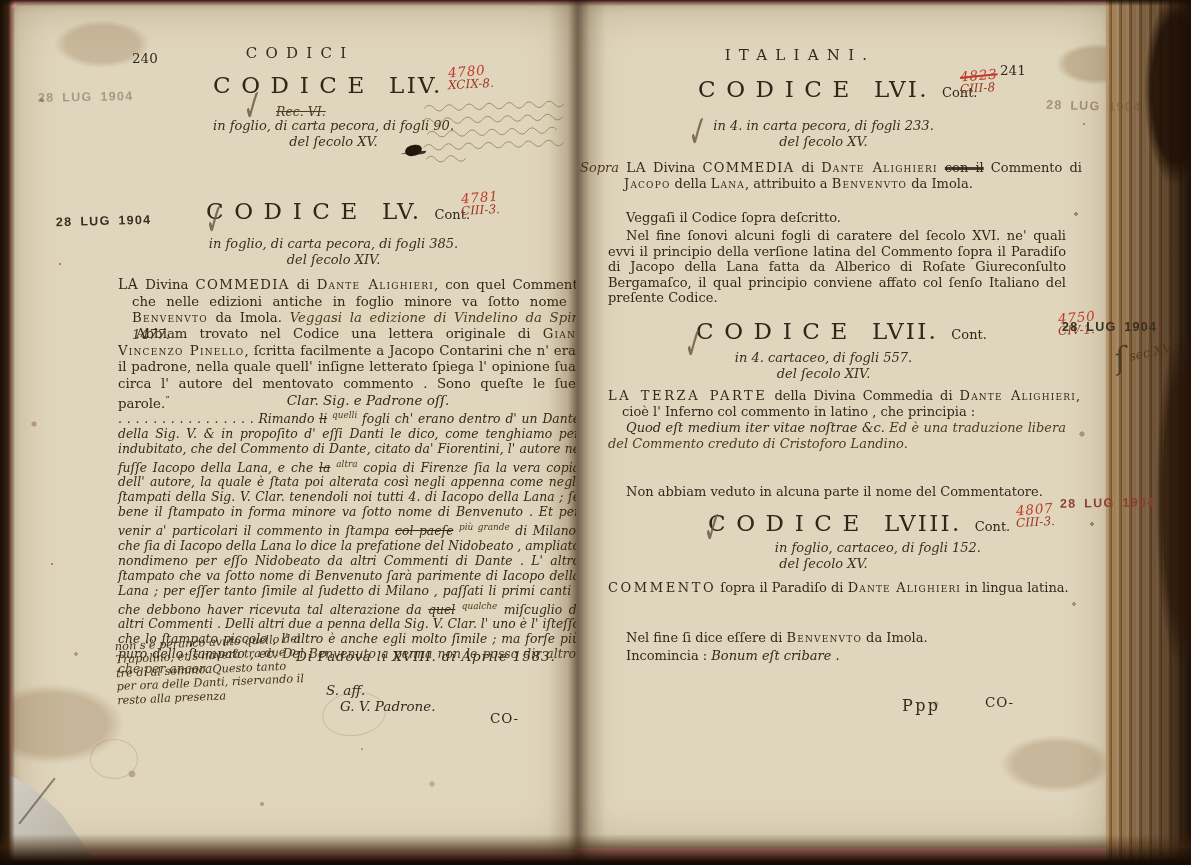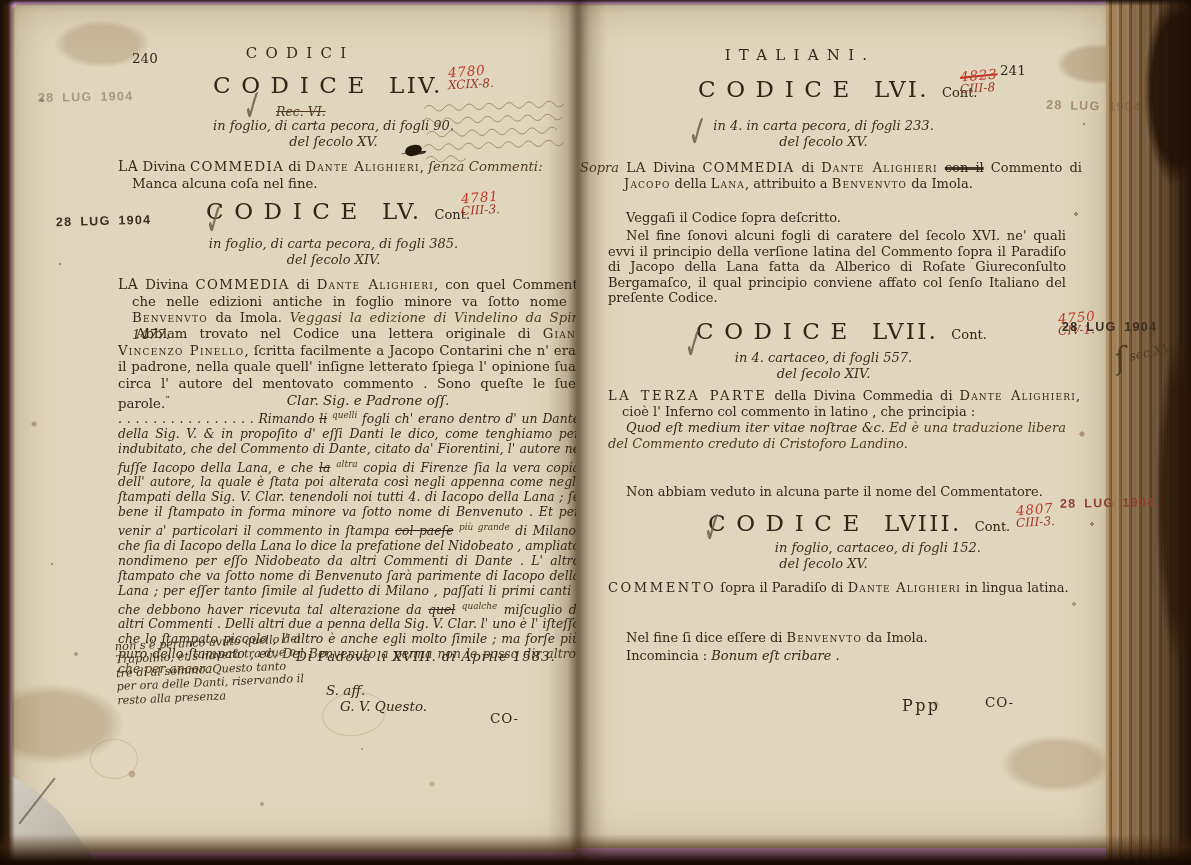--- a/index.html
+++ b/index.html
@@ -1,16 +1,16 @@
 <!DOCTYPE html>
 <html><head>
 <meta charset="utf-8">
 <style>
   html,body{margin:0;padding:0;background:#231509;}
-  #scene{position:relative;width:1191px;height:865px;overflow:hidden;background:#f0abfc;
+  #scene{position:relative;width:1191px;height:865px;overflow:hidden;background:#fca5a5;
          font-family:"DejaVu Serif",serif;color:#33291c;}
   
   .page{position:absolute;background-color:#e0d6bd;
         box-shadow:inset 0 0 46px rgba(115,90,50,.38), inset 0 0 8px rgba(90,60,30,.28);}
   .page.left{left:12px;top:4px;width:564px;height:848px;border-radius:8px 0 0 10px;}
   .page.right{left:576px;top:4px;width:534px;height:844px;}
   .speck{position:absolute;left:0;top:0;right:0;bottom:0;pointer-events:none;}
   .speckL{background-image:
     radial-gradient(circle 3px at 30px 96px, rgba(110,70,30,.45) 0 60%, transparent 70%),
     radial-gradient(circle 2px at 48px 260px, rgba(100,60,25,.5) 0 60%, transparent 70%),
@@ -131,42 +131,41 @@
       <div class="blot" style="left:287px;top:141px;"></div>
       <svg class="illeg" style="left:303px;top:94px;" width="152" height="66">
         <g stroke="#8d744b" stroke-width="0.9" fill="none">
           <path d="M4 8 q5 -6 10 0 t10 0 t10 0 t10 0 t10 0 t10 0 t10 0 t10 0 t10 0 t10 0 t10 0 t10 0 t10 0 t10 0"></path>
           <path d="M2 21 q5 -6 10 0 t10 0 t10 0 t10 0 t10 0 t10 0 t10 0 t10 0 t10 0 t10 0 t10 0 t10 0 t10 0 t10 0"></path>
           <path d="M6 34 q5 -6 10 0 t10 0 t10 0 t10 0 t10 0 t10 0 t10 0 t10 0 t10 0 t10 0 t10 0 t10 0 t10 0"></path>
           <path d="M2 47 q5 -6 10 0 t10 0 t10 0 t10 0 t10 0 t10 0 t10 0 t10 0 t10 0 t10 0 t10 0 t10 0 t10 0 t10 0"></path>
           <path d="M4 59 q5 -6 10 0 t10 0 t10 0 t10 0"></path>
         </g>
       </svg>
-      <div class="par hang" style="top:154px;"><span class="lead">LA</span><span> Divina </span><span class="caps">COMMEDIA</span><span> di </span><span class="sc">Dante Alighieri</span><span>, </span><span class="hw">ſenza Commenti:</span><br><span>Manca alcuna coſa nel fine.</span></div>
 
       <div class="codrow" style="left:88px;top:194px;">
         <span class="codw">CODICE</span>
         <span class="codn">LV.</span>
         <span class="codc">Cont.</span>
       </div>
       <div class="redstack" style="left:343px;top:186px;">
         <span class="rnum">4781</span>
         <span class="shelf">CIII-3.</span>
       </div>
       <div class="fmt" style="left:58px;top:232px;width:315px;">in foglio, di carta pecora, di fogli 385.</div>
       <div class="fmt" style="left:58px;top:248px;width:315px;">del ſecolo XIV.</div>
       <div class="par hang" style="top:272px;"><span class="lead">LA</span><span> Divina </span><span class="caps">COMMEDIA</span><span> di </span><span class="sc">Dante Alighieri</span><span>, con quel Commento, che nelle edizioni antiche in foglio minore va ſotto nome di </span><span class="sc">Benvenvto</span><span> da Imola.</span><span class="hw"> Veggasi la edizione di Vindelino da Spira, 1477.</span></div>
       <div class="par ind" style="top:322px;"><span>Abbiam trovato nel Codice una lettera originale di </span><span class="sc">Gian Vincenzo Pinello</span><span>, ſcritta facilmente a Jacopo Contarini che n' era il padrone, nella quale quell' inſigne letterato ſpiega l' opinione ſua circa l' autore del mentovato commento . Sono queſte le ſue parole.</span><span class="supmark">”</span></div>
 
       <div class="salut" style="left:95px;top:388px;width:310px;">Clar. Sig. e Padrone oſſ.</div>
       <div class="par letter" style="top:404px;"><span>. . . . . . . . . . . . . . . .   Rimando </span><span class="strike">li</span><span> </span><span class="hw sup">quelli</span><span> fogli ch' erano dentro d' un Dante della Sig. V. &amp; in propoſito d' eſſi Danti le dico, come tenghiamo per indubitato, che del Commento di Dante, citato da' Fiorentini, l' autore ne fuſſe Iacopo della Lana, e che </span><span class="strike">la</span><span> </span><span class="hw sup">altra</span><span> copia di Firenze ſia la vera copia dell' autore, la quale è ſtata poi alterata così negli appenna come negli ſtampati della Sig. V. Clar. tenendoli noi tutti 4. di Iacopo della Lana ; ſe bene il ſtampato in forma minore va ſotto nome di Benvenuto . Et per venir a' particolari il commento in ſtampa </span><span class="strike">col paeſe</span><span> </span><span class="hw sup">più grande</span><span> di Milano, che ſia di Iacopo della Lana lo dice la prefatione del Nidobeato , ampliato nondimeno per eſſo Nidobeato da altri Commenti di Dante . L' altro ſtampato che va ſotto nome di Benvenuto ſarà parimente di Iacopo della Lana ; per eſſer tanto ſimile al ſudetto di Milano , paſſati li primi canti , che debbono haver ricevuta tal alterazione da </span><span class="strike">quel</span><span> </span><span class="hw sup">qualche</span><span> miſcuglio d' altri Commenti . Delli altri due a penna della Sig. V. Clar. l' uno è l' iſteſſo che lo ſtampato piccolo , l' altro è anche egli molto ſimile ; ma forſe più puro dello ſtampato , ec. </span><span class="hw">Del Benvenuto a penna non le posso dir altro, che per ancora</span></div>
       <div class="hwblock" style="left:-2px;top:632px;">non s'è peranco avuto quello del Trapolino, et s'haverà tra due o tre dì al sommo. Questo tanto per ora delle Danti, riservando il resto alla presenza</div>
       <div class="dateline" style="left:178px;top:644px;">Di Padova li XVIII. di Aprile 1583.</div>
       <div class="sig" style="left:208px;top:678px;">S. aff.</div>
-      <div class="sig" style="left:222px;top:694px;">G. V. Questo.</div>
+      <div class="sig" style="left:222px;top:694px;">G. V. Padrone.</div>
       <div class="catch" style="left:372px;top:706px;">CO-</div>
     </div>
     <div class="ring" style="left:78px;top:735px;width:46px;height:38px;"></div>
     <div class="ring" style="left:310px;top:688px;width:62px;height:42px;transform:rotate(-8deg);"></div>
   </div>
 
   <div class="page right rp">
     <div class="speck speckR"></div>
     <div class="col">
       <div class="runhead" style="left:42px;top:42px;width:300px;">ITALIANI.</div>

